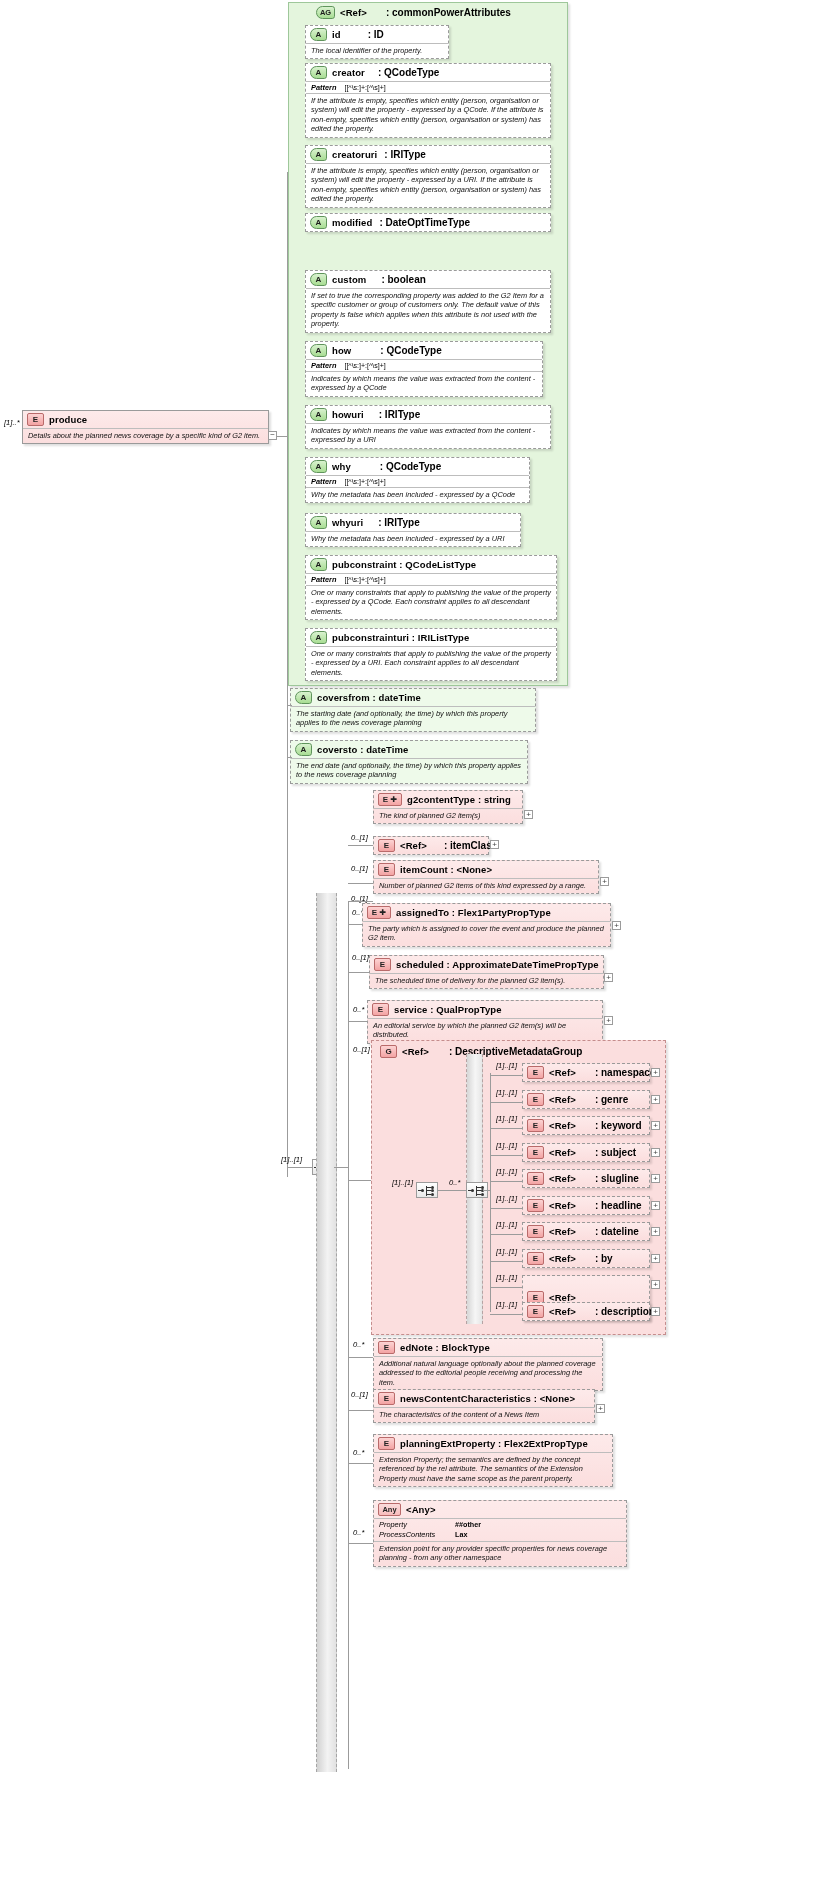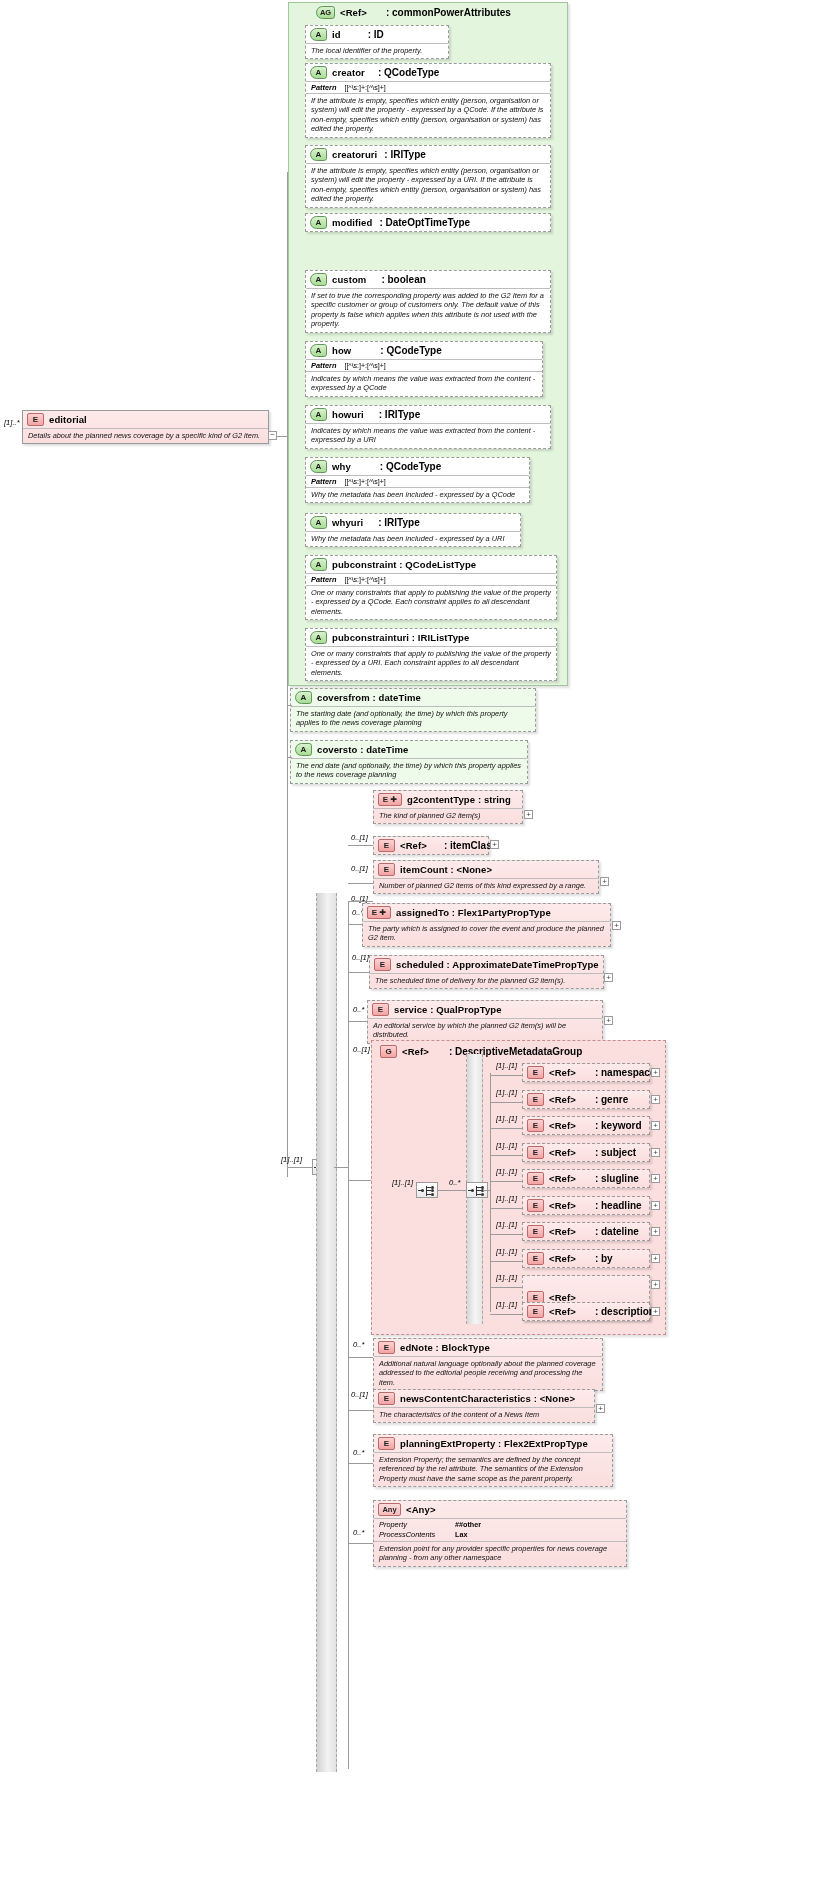--- a/index.html
+++ b/index.html
@@ -102,21 +102,21 @@
   .nsblock{border-top:1px solid #bdbdbd;padding-bottom:2px;}
 </style>
 </head>
 <body>
 
 <div class="card" style="left:4px;top:418px;">[1]..*</div>
 
 <div class="node nodebox solid pink" style="left:22px;top:410px;width:247px;">
   <div class="title">
     <span class="chip chip-E">E</span>
-    <span class="nm">editorial</span>
+    <span class="nm">produce</span>
   </div>
   <div class="doc">Details about the planned news coverage by a specific kind of G2 item.</div>
 </div>
 <div class="minusbox" style="left:268px;top:431px;">−</div>
 
 <div class="hline" style="left:277px;top:436px;width:10px;"></div>
 <div class="vline" style="left:287px;top:172px;height:1005px;"></div>
 
 <div class="grpshell" style="left:288px;top:2px;width:280px;height:684px;"></div>
 

